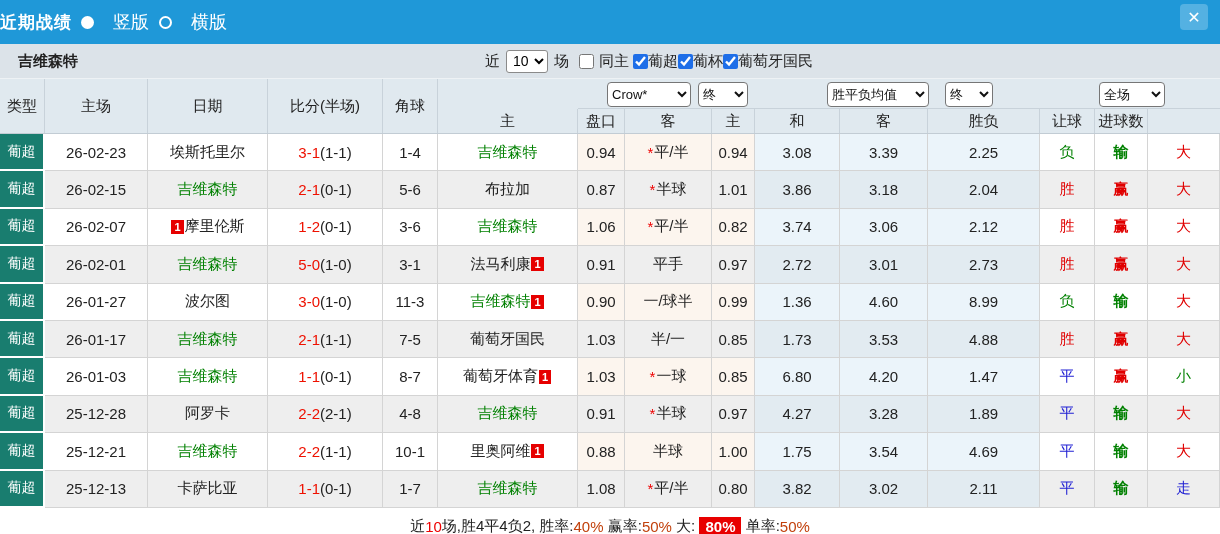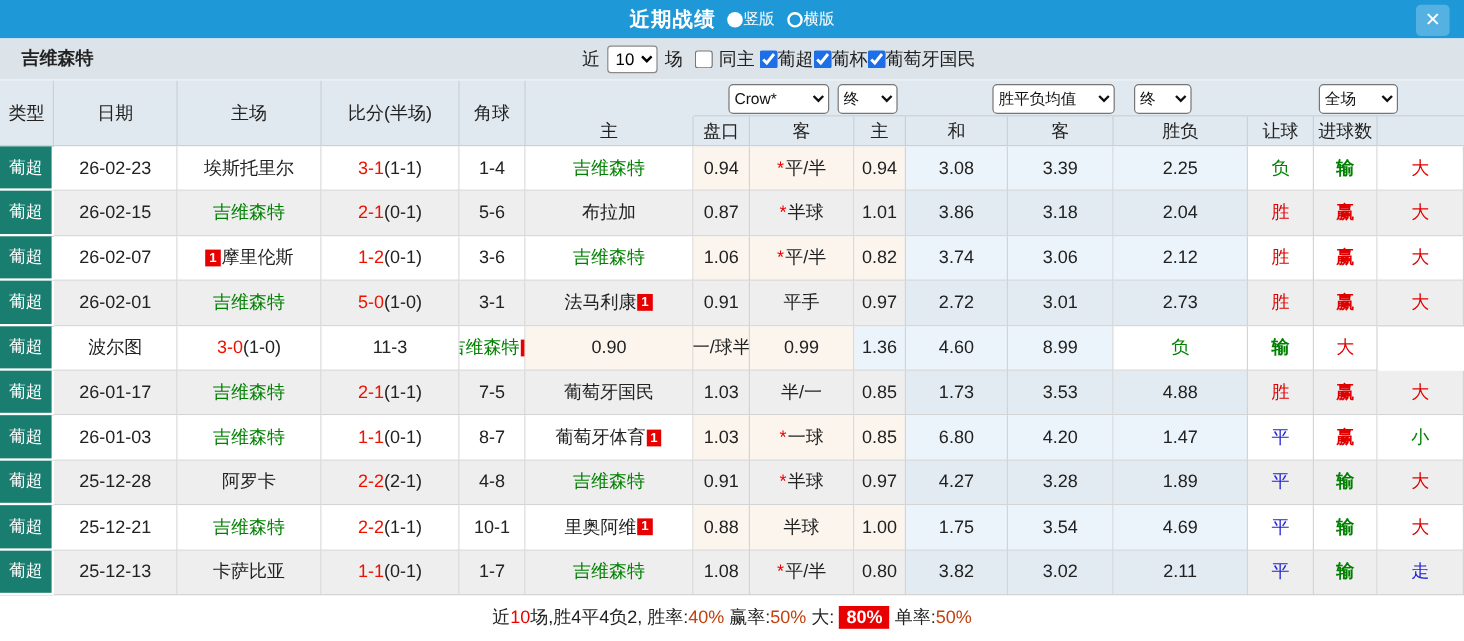--- a/index.html
+++ b/index.html
@@ -1,22 +1,22 @@
 <!DOCTYPE html>
 <html><head>
 <meta charset="utf-8">
 <style>
   * { margin:0; padding:0; box-sizing:border-box; }
   body { font-family:"Liberation Sans","DejaVu Sans",sans-serif; background:#fff; }
   .app { position:relative; width:1220px; height:534px; background:#fff; overflow:hidden; }
 
   
-  .topbar { height:32px; background:#1f98d8; display:flex; align-items:center; justify-content:center; gap:9px; position:relative; }
+  .topbar { height:44px; background:#1f98d8; display:flex; align-items:center; justify-content:flex-start; gap:9px; position:relative; }
   .topbar-title { color:#fff; font-size:17px; font-weight:bold; letter-spacing:1px; }
-  .radio-opt { display:flex; align-items:center; gap:1px; color:#fff; font-size:13px; cursor:pointer; }
+  .radio-opt { display:flex; align-items:center; gap:19px; color:#fff; font-size:18px; cursor:pointer; }
   .radio-dot { width:13px; height:13px; border-radius:50%; display:inline-block; }
   .radio-dot.filled { background:#fff; }
   .radio-dot.empty { border:2px solid #fff; background:transparent; width:13px; height:13px; }
   .close-btn { position:absolute; right:12px; top:4px; width:28px; height:26px; background:#54b1e2; border-radius:4px; color:#fff; font-size:16px; font-weight:bold; display:flex; align-items:center; justify-content:center; cursor:pointer; }
 
   
   .filterbar { height:35px; background:#dce3e9; position:relative; border-bottom:1px solid #eef2f5; }
   .team-title { position:absolute; left:18px; top:0; line-height:34px; font-size:15px; font-weight:bold; color:#222; }
   .filter-controls { position:absolute; left:485px; top:0; height:34px; display:flex; align-items:center; font-size:15px; color:#222; }
   .filter-controls select { height:23px; margin:0 6px; font-size:14px; border:1px solid #8a8a8a; border-radius:3px; background:#fff; padding:0 2px; }
@@ -114,22 +114,22 @@
           <label class="">
             <input type="checkbox" checked="" style="">
             <span>葡萄牙国民</span>
           </label>
         </span>
     </div>
   </div>
 
   <div class="thead grid15">
     <div class="hcell hm">类型</div>
+    <div class="hcell hm">主场</div>
     <div class="hcell hm">日期</div>
-    <div class="hcell hm">主场</div>
     <div class="hcell hm">比分(半场)</div>
     <div class="hcell hm">角球</div>
     <div class="hband">
       <select class="sel-bookmaker"><option>Crow*</option></select>
       <select class="sel-time1"><option>终</option></select>
       <select class="sel-avg"><option>胜平负均值</option></select>
       <select class="sel-time2"><option>终</option></select>
       <select class="sel-scope"><option>全场</option></select>
     </div>
     <div class="hcell hsub">主</div>
@@ -248,20 +248,21 @@
     <div class="cell crow">0.97</div>
     <div class="cell avg">2.72</div>
     <div class="cell avg">3.01</div>
     <div class="cell avg">2.73</div>
     <div class="cell c-red">胜</div>
     <div class="cell bold c-red">赢</div>
     <div class="cell c-red">大</div>
   </div>
       <div class="row grid15">
     <div class="cell type">葡超</div>
+    <div class="cell">26-01-27</div>
     <div class="cell">
           <span class="c-dark">波尔图</span>
         </div>
     <div class="cell">
           <span class="score-red">3-0</span>
           <span class="c-dark">(1-0)</span>
         </div>
     <div class="cell">11-3</div>
     <div class="cell">
           <span class="c-green">吉维森特</span>

